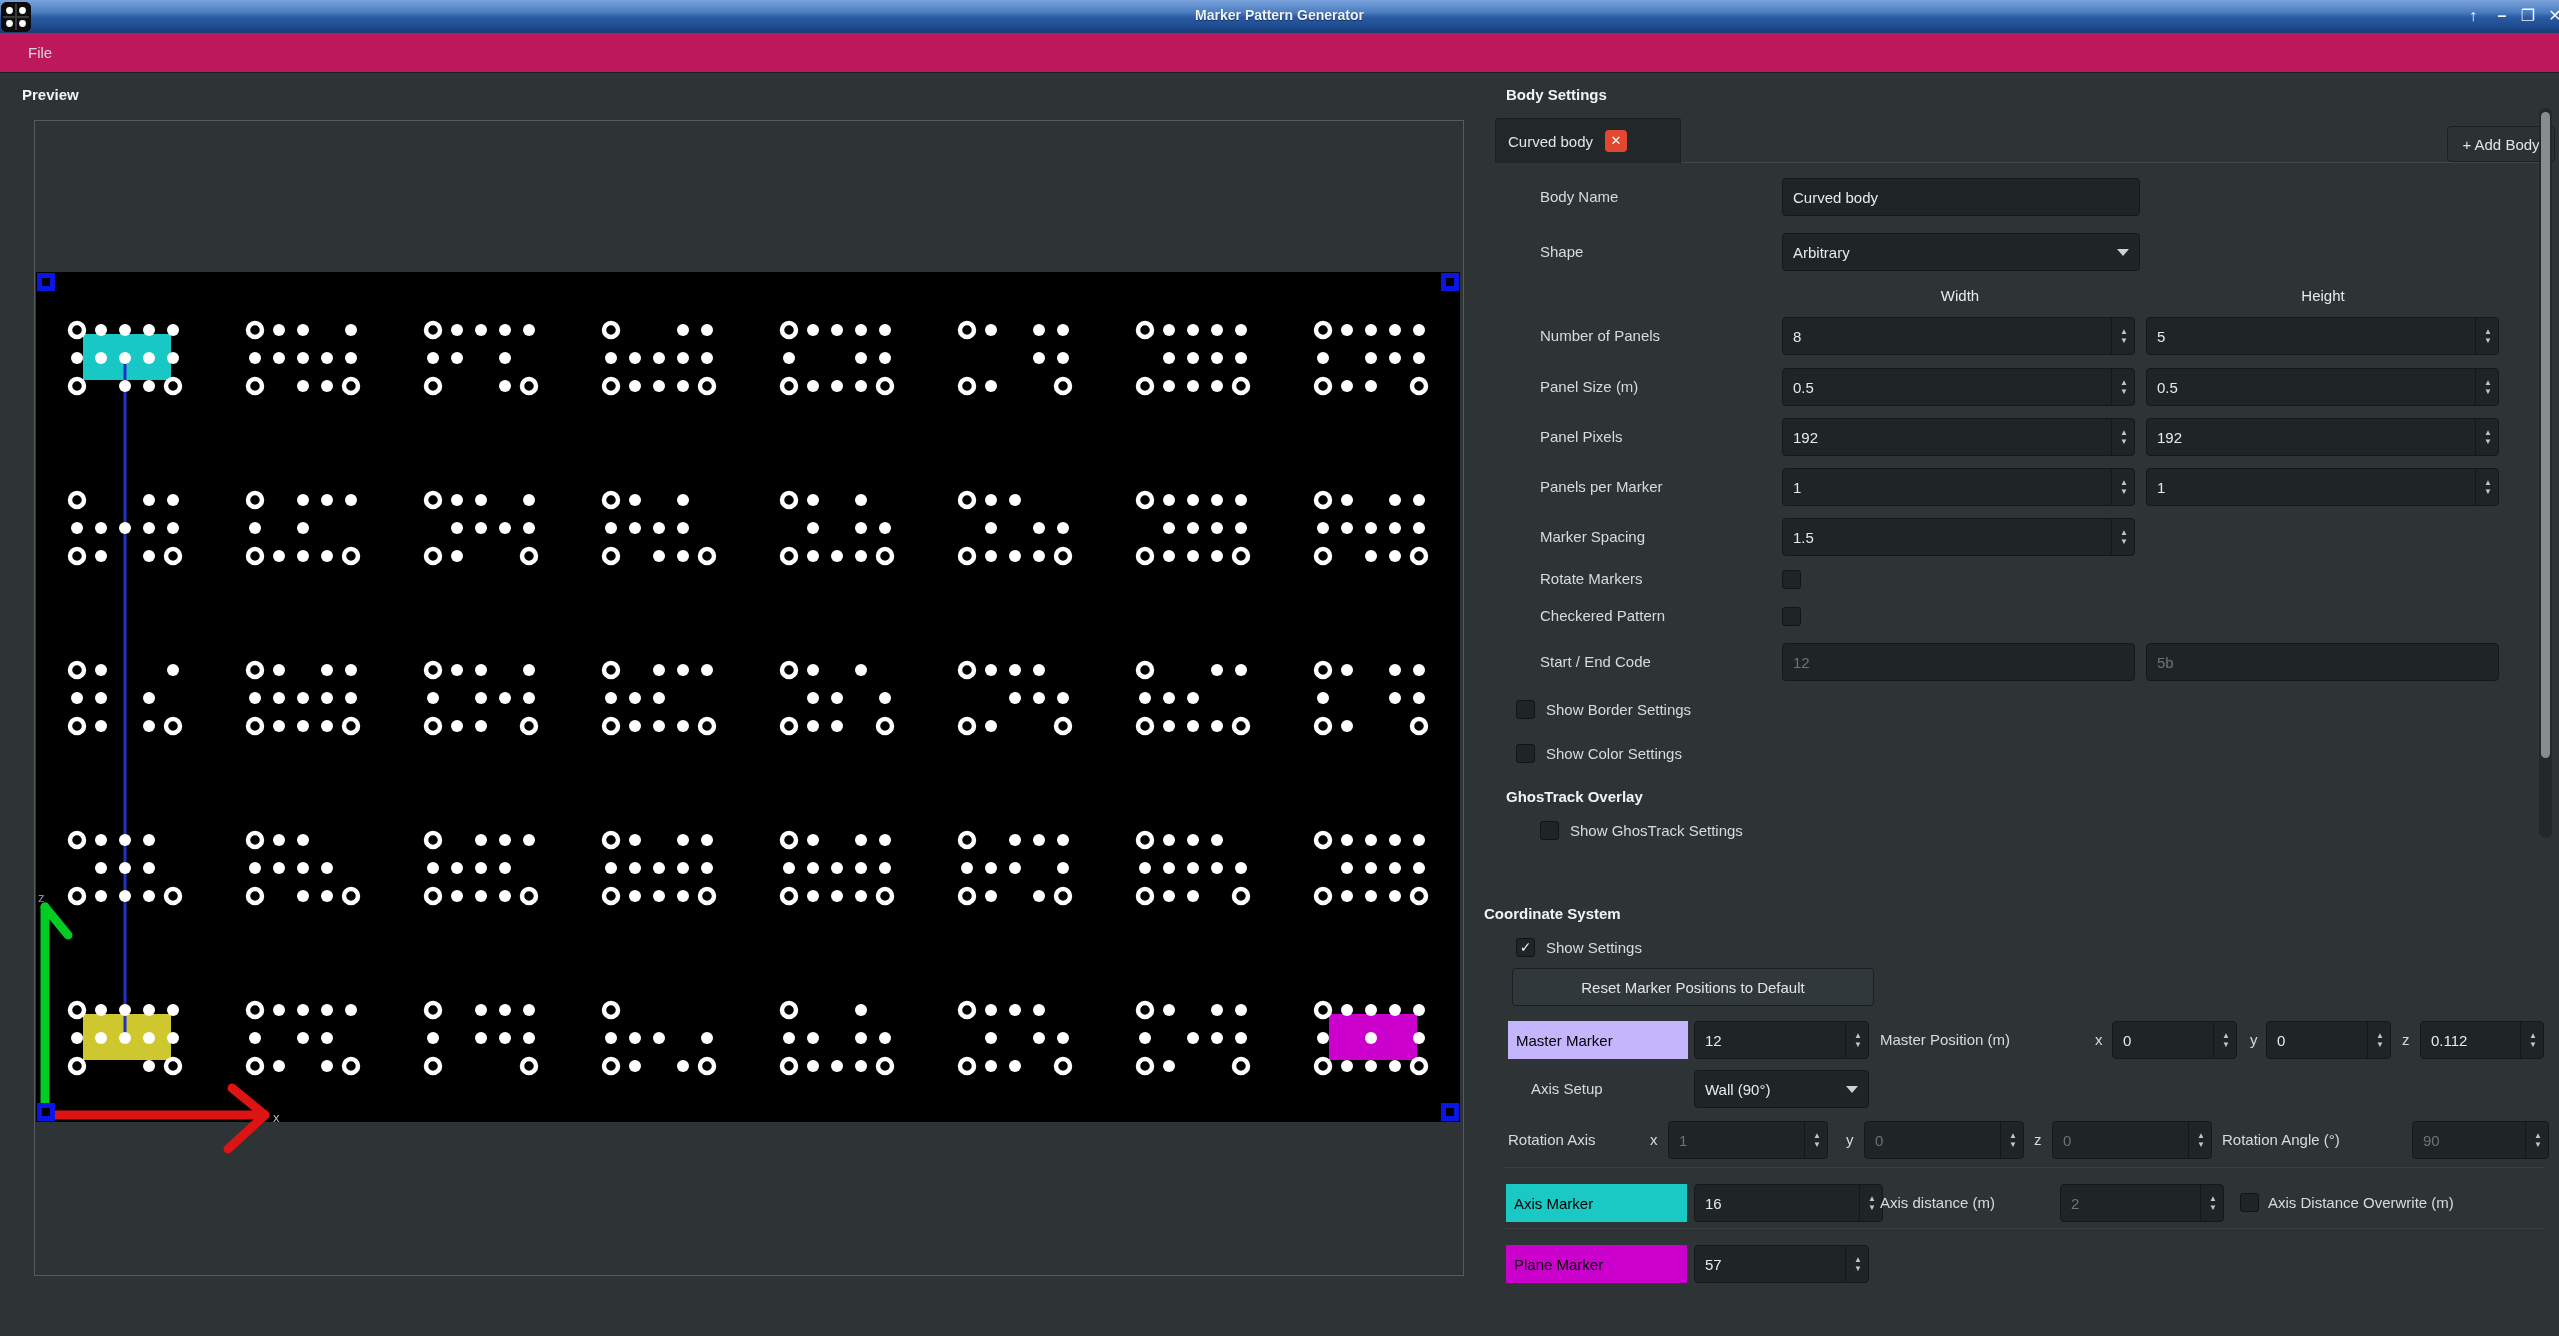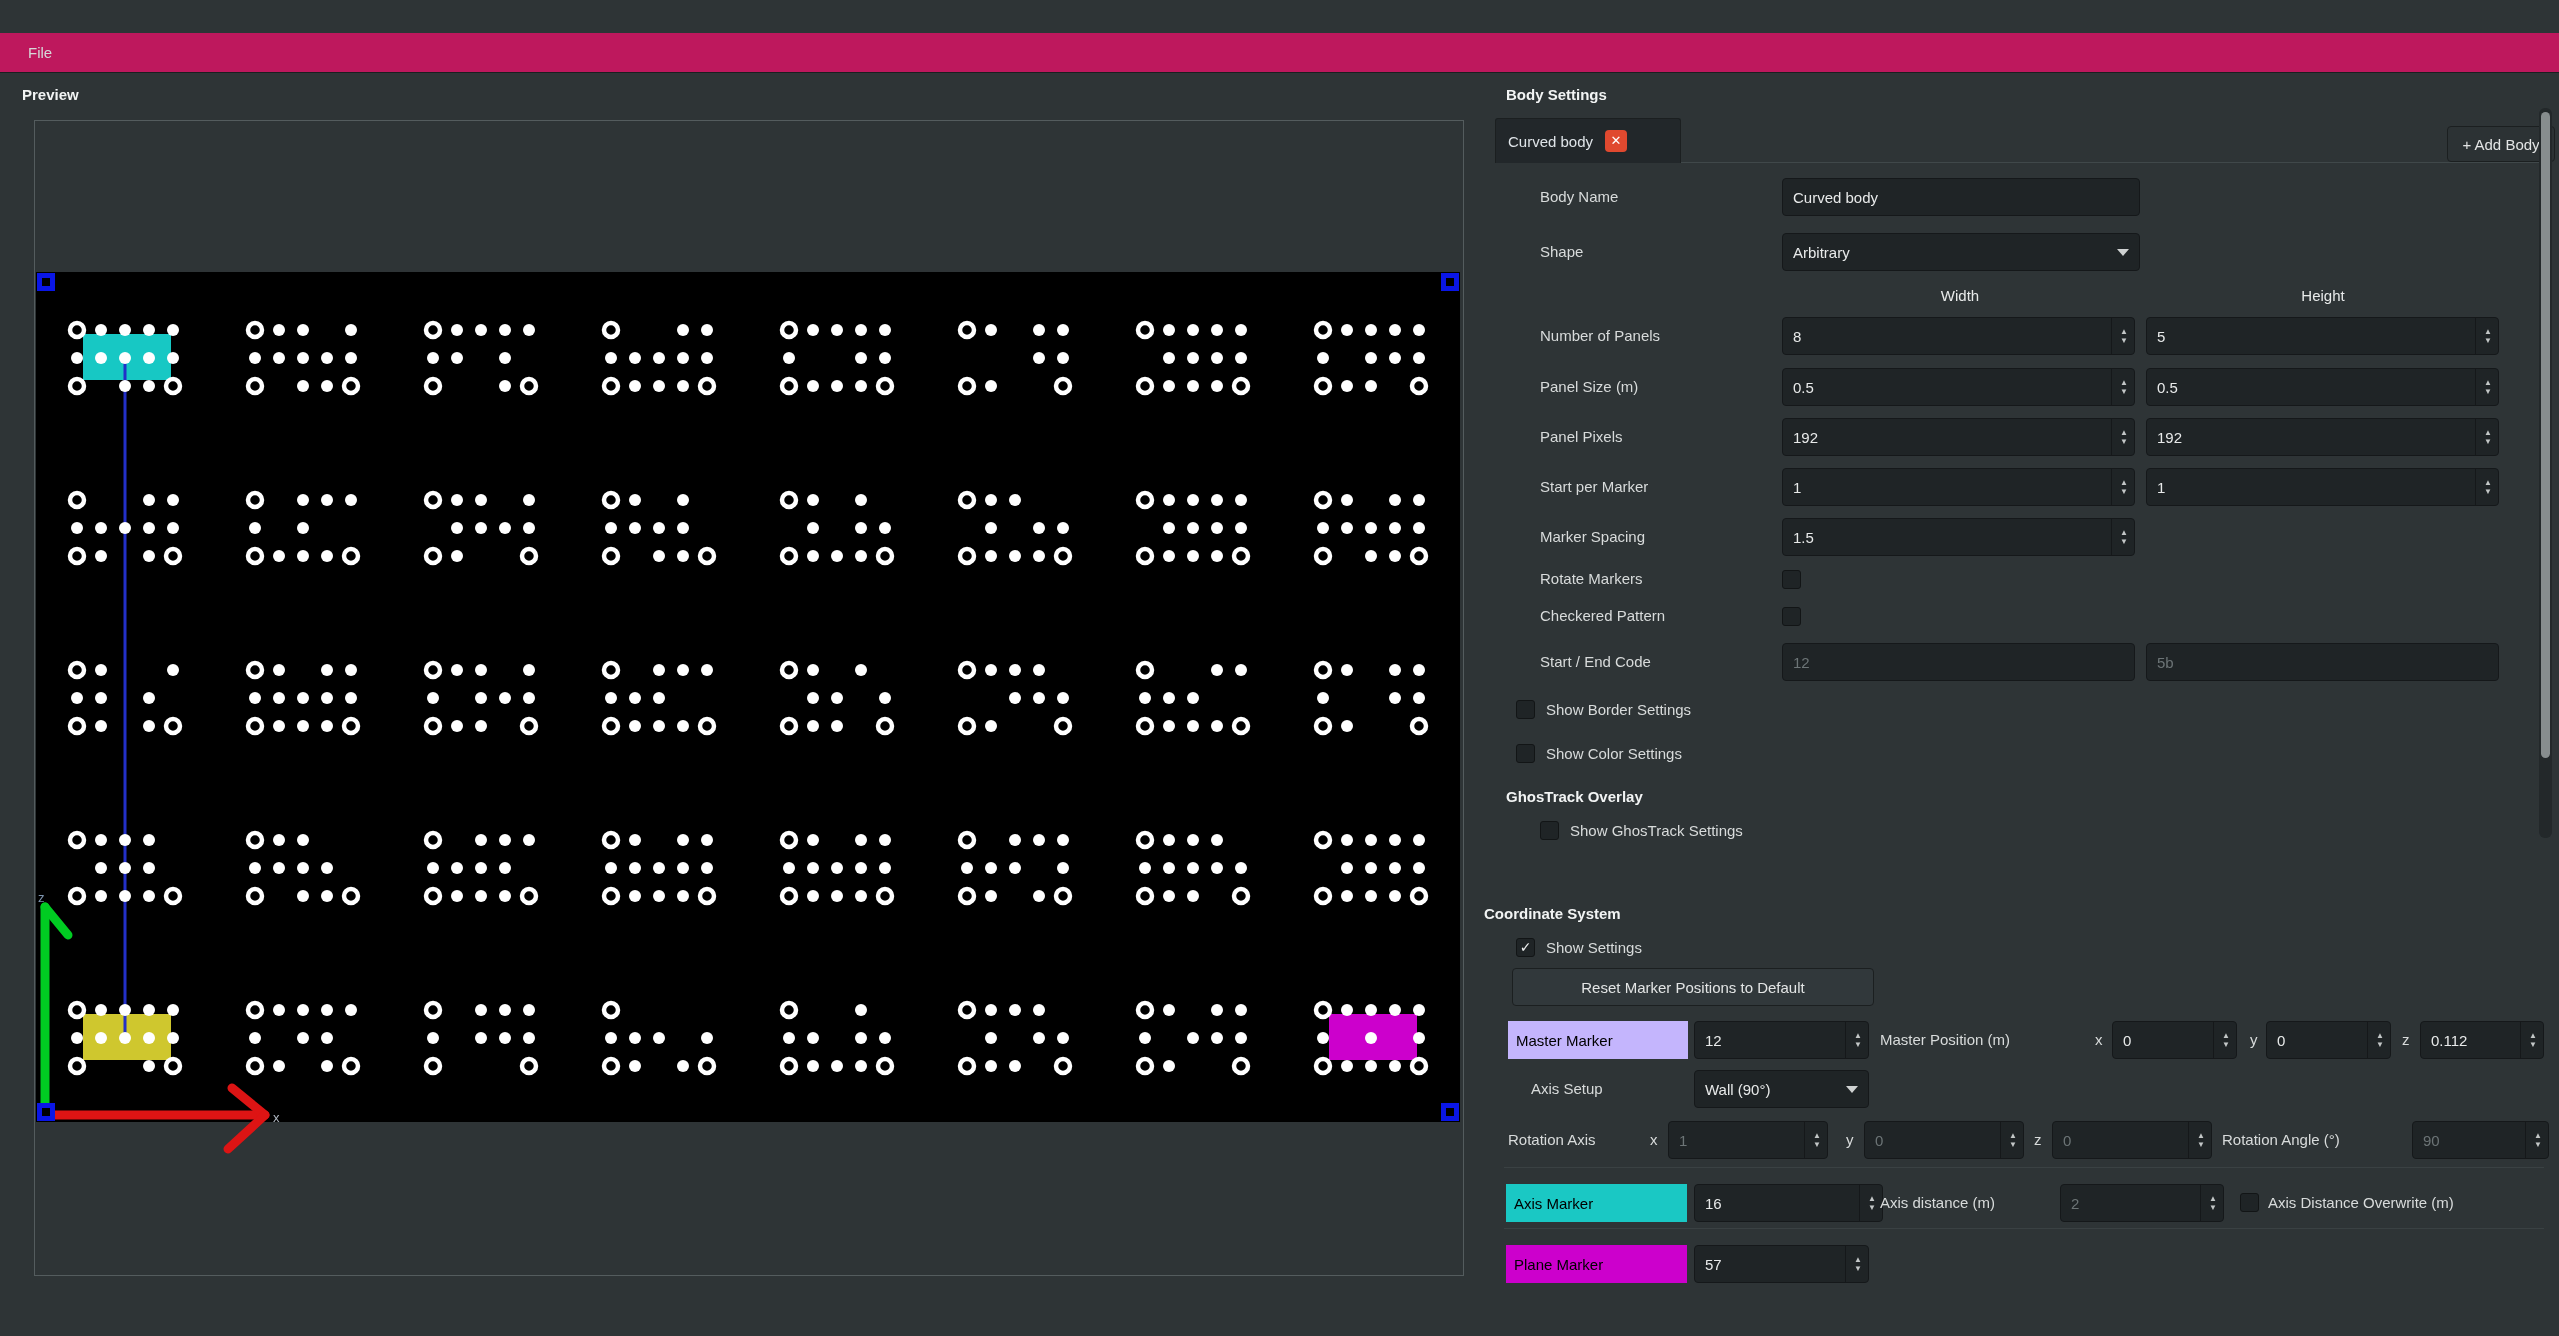--- a/index.html
+++ b/index.html
@@ -56,20 +56,38 @@
     color:#000;box-sizing:border-box;}
   .colhdr{font-size:15px;color:#e8eaea;text-align:center;}
   .scroll-track{left:2539px;top:108px;width:13px;height:730px;background:#23282a;border-radius:6px;}
   .scroll-thumb{left:2541px;top:112px;width:9px;height:646px;background:#878d8e;border-radius:5px;}
 </style>
 </head>
 <body>
 
 <div id="app">
 
+  <div class="abs titlebar">
+    <div class="abs win-icon">
+      <svg width="30" height="30">
+        <rect x="0" y="0" width="30" height="30" rx="6" fill="#0c0c0c"></rect>
+        <line x1="15" y1="2" x2="15" y2="28" stroke="#3a3a3a" stroke-width="2"></line>
+        <line x1="2" y1="15" x2="28" y2="15" stroke="#3a3a3a" stroke-width="2"></line>
+        <circle cx="8.5" cy="8.5" r="3.4" fill="#fff"></circle>
+          <circle cx="21.5" cy="8.5" r="3.4" fill="#fff"></circle>
+        <circle cx="8.5" cy="21.5" r="3.4" fill="#fff"></circle>
+          <circle cx="21.5" cy="21.5" r="3.4" fill="#fff"></circle>
+      </svg>
+    </div>
+    <div class="abs title-text">Marker Pattern Generator</div>
+    <div class="abs win-ctl" style="left:2461px">↑</div>
+    <div class="abs win-ctl" style="left:2490px">–</div>
+    <div class="abs win-ctl" style="left:2516px">❐</div>
+    <div class="abs win-ctl" style="left:2543px">✕</div>
+  </div>
 
   <div class="abs menubar">
     <div class="abs menu-item">File</div>
   </div>
 
   <div class="abs section-heading" style="left:22px;top:86px;">Preview</div>
   <div class="abs preview-frame"></div>
   <div class="abs canvas" style="overflow:visible;">
     <svg id="preview-svg" width="1424" height="850" xmlns="http://www.w3.org/2000/svg">
         <rect x="47" y="62" width="88" height="46" fill="#17c8c4"></rect>
@@ -726,21 +744,21 @@
       </span>
   </div>
   <div class="abs field spin" style="left:2146px;top:418px;width:353px;">
     <span class="val">192</span>
     <span class="arrows">
         <i class="up"></i>
         <i class="dn"></i>
       </span>
   </div>
 
-  <div class="abs label" style="left:1540px;top:478px;">Start per Marker</div>
+  <div class="abs label" style="left:1540px;top:478px;">Panels per Marker</div>
   <div class="abs field spin" style="left:1782px;top:468px;width:353px;">
     <span class="val">1</span>
     <span class="arrows">
         <i class="up"></i>
         <i class="dn"></i>
       </span>
   </div>
   <div class="abs field spin" style="left:2146px;top:468px;width:353px;">
     <span class="val">1</span>
     <span class="arrows">

